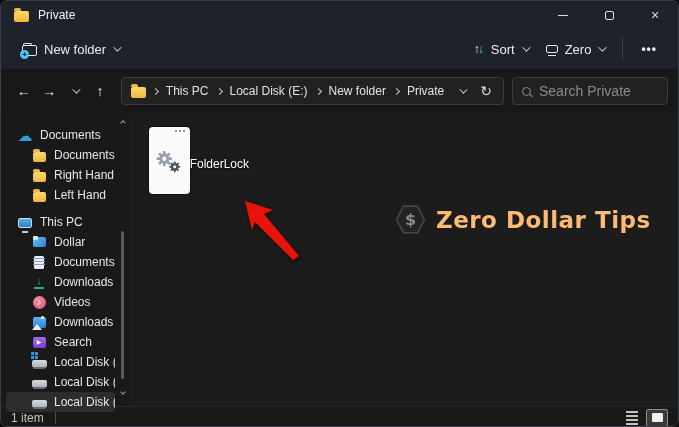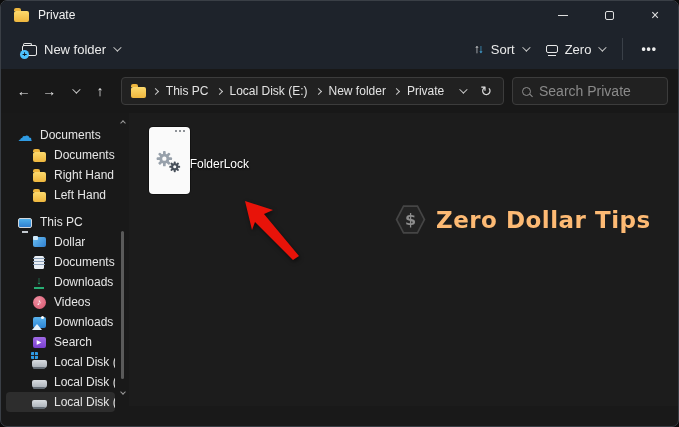--- a/index.html
+++ b/index.html
@@ -340,14 +340,29 @@
 
       <div class="watermark">
         <span class="wm-hex">
           <span class="wm-symbol">$</span>
         </span>
         <span class="wm-text">Zero Dollar Tips</span>
       </div>
     </div>
   </div>
 
+  <div class="statusbar">
+    <span>1 item</span>
+    <span class="status-sep"></span>
+    <div class="status-right">
+      <div class="details-icon">
+          <i></i>
+          <i></i>
+          <i></i>
+          <i></i>
+        </div>
+      <div class="largeicons-btn">
+          <i></i>
+        </div>
+    </div>
+  </div>
 
 </div>
 
 </body></html>

